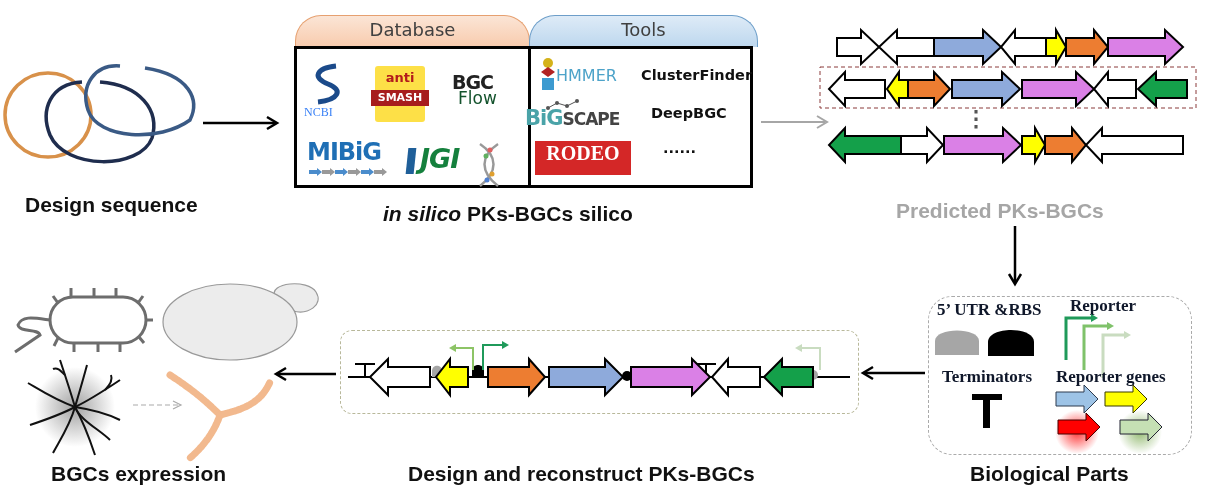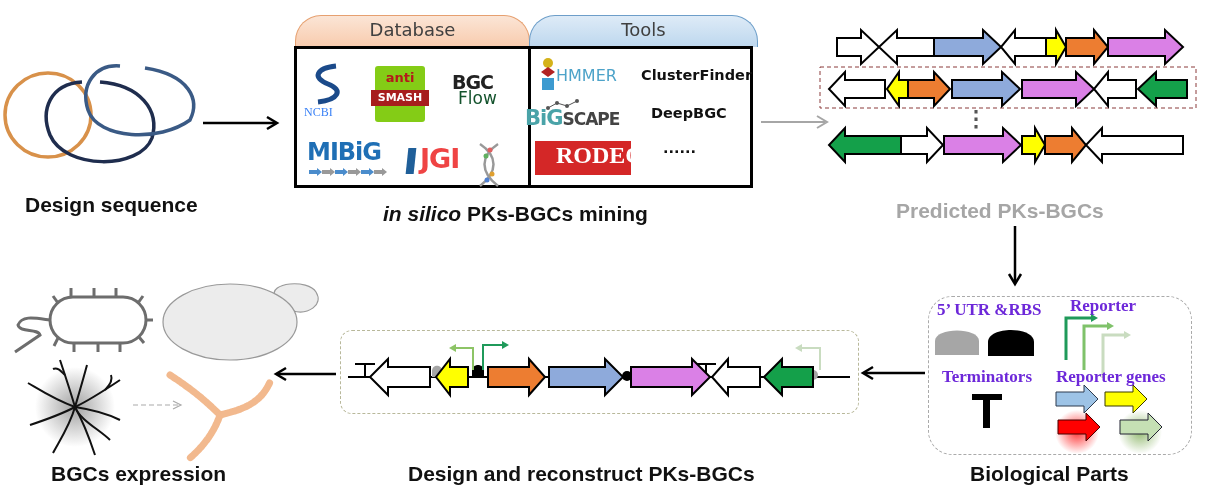--- a/index.html
+++ b/index.html
@@ -7,21 +7,21 @@
   .abs { position:absolute; }
   .caption { position:absolute; font-family:"Liberation Sans", sans-serif; font-weight:bold; font-size:21px; color:#111; white-space:nowrap; }
   .caption.grey { color:#a6a6a6; }
   .tabhdr { position:absolute; font-family:"DejaVu Sans", sans-serif; font-size:18px; color:#404040; text-align:center; line-height:28px; }
   .tab-db { left:295px; top:15px; width:233px; height:31px; background:linear-gradient(#fbe5d6,#f8cbad); border:1.5px solid #e6a070; border-bottom:none; border-radius:26px 26px 0 0; }
   .tab-tools { left:529px; top:15px; width:227px; height:31px; background:linear-gradient(#deebf7,#bdd7ee); border:1.5px solid #6d9ec9; border-bottom:none; border-radius:26px 26px 0 0; }
   .panel { position:absolute; left:294px; top:46px; width:459px; height:142px; border:3px solid #000; box-sizing:border-box; }
   .panel-div { position:absolute; left:528px; top:46px; width:3px; height:142px; background:#000; }
   .logo { position:absolute; font-weight:bold; white-space:nowrap; }
   .tool-text { position:absolute; font-family:"DejaVu Sans", sans-serif; font-weight:bold; font-size:14.5px; color:#111; white-space:nowrap; }
-  .label-serif { position:absolute; font-family:"Liberation Serif", serif; font-weight:bold; font-size:17px; color:#6d28d9; white-space:nowrap; }
+  .label-serif { position:absolute; font-family:"Liberation Serif", serif; font-weight:bold; font-size:17px; color:#0f172a; white-space:nowrap; }
   svg { position:absolute; overflow:visible; }
 </style>
 </head>
 <body>
 
 <svg style="left:0;top:60px" width="200" height="120">
   <ellipse cx="48" cy="55" rx="43" ry="42" fill="none" stroke="#d8914a" stroke-width="3.5"></ellipse>
   <path d="M82,22 C50,24 40,50 50,75 C65,110 140,110 152,78 C160,50 140,25 100,22" fill="none" stroke="#1f2d4e" stroke-width="3.5"></path>
   <path d="M120,6 C95,4 80,25 88,50 C98,80 160,82 190,60 C200,40 190,15 145,8" fill="none" stroke="#3a5a85" stroke-width="3.5"></path>
 </svg>
@@ -35,21 +35,21 @@
 <div class="tabhdr tab-db">Database</div>
 <div class="tabhdr tab-tools">Tools</div>
 <div class="panel"></div>
 <div class="panel-div"></div>
 
 <svg style="left:308px;top:64px" width="40" height="40">
   <path d="M28,2 C8,4 4,14 20,20 C36,26 30,36 10,38" fill="none" stroke="#1b4a8a" stroke-width="5"></path>
 </svg>
 <div class="logo" style="left:304px;top:105px;font-family:'Liberation Serif',serif;font-weight:normal;font-size:12px;color:#3b82f6">NCBI</div>
 
-<div class="abs" style="left:375px;top:66px;width:50px;height:56px;background:#84cc16;border-radius:3px">
+<div class="abs" style="left:375px;top:66px;width:50px;height:56px;background:#fde047;border-radius:3px">
   <div class="logo" style="left:0;width:50px;top:4px;text-align:center;font-family:'DejaVu Sans',sans-serif;font-size:13px;color:#b31b1b">anti</div>
   <div class="logo" style="left:-4px;width:58px;top:24px;text-align:center;background:#a71d1d;color:#fff;font-family:'DejaVu Sans',sans-serif;font-size:11px;line-height:16px">SMASH</div>
 </div>
 
 <div class="logo" style="left:452px;top:71px;font-family:'DejaVu Sans',sans-serif;font-size:19px;color:#222;letter-spacing:-1px">BGC</div>
 <div class="logo" style="left:458px;top:88px;font-family:'DejaVu Sans',sans-serif;font-weight:normal;font-size:17px;color:#14532d">Flow</div>
 
 <div class="logo" style="left:307px;top:138px;font-family:'DejaVu Sans',sans-serif;font-size:24px;color:#1f6fb5;letter-spacing:-1px">MIBiG</div>
 <svg style="left:309px;top:168px" width="80" height="8">
   <g fill="#4a8ccc">
@@ -58,21 +58,21 @@
       <path d="M52,2 h8 v-2 l5,4 l-5,4 v-2 h-8z"></path>
     </g>
   <g fill="#999">
       <path d="M13,2 h8 v-2 l5,4 l-5,4 v-2 h-8z"></path>
       <path d="M39,2 h8 v-2 l5,4 l-5,4 v-2 h-8z"></path>
       <path d="M65,2 h8 v-2 l5,4 l-5,4 v-2 h-8z"></path>
     </g>
 </svg>
 
 <div class="abs" style="left:407px;top:148px;width:8px;height:26px;background:#1f5f99;transform:skewX(-6deg)"></div>
-<div class="logo" style="left:420px;top:143px;font-family:'DejaVu Sans',sans-serif;font-size:27px;color:#ef4444;letter-spacing:-1px">JGI</div>
+<div class="logo" style="left:420px;top:143px;font-family:'DejaVu Sans',sans-serif;font-style:italic;font-size:27px;color:#15803d;letter-spacing:-1px">JGI</div>
 <svg style="left:476px;top:142px" width="26" height="46">
   <path d="M4,2 C22,14 22,30 4,44 M22,2 C4,14 4,30 22,44" fill="none" stroke="#999" stroke-width="2.5"></path>
   <circle cx="14" cy="8" r="2.5" fill="#e06060"></circle>
     <circle cx="10" cy="14" r="2.5" fill="#60b060"></circle>
     <circle cx="16" cy="32" r="2.5" fill="#e0a030"></circle>
     <circle cx="11" cy="38" r="2.5" fill="#5080d0"></circle>
 </svg>
 
 <svg style="left:540px;top:58px" width="16" height="36">
   <circle cx="8" cy="5" r="5" fill="#d4b21a"></circle>
@@ -94,25 +94,25 @@
       <circle cx="22" cy="7" r="2"></circle>
       <circle cx="32" cy="2" r="2"></circle>
     </g>
 </svg>
 <div class="abs" style="left:525px;top:106px;white-space:nowrap;font-family:'DejaVu Sans',sans-serif;font-weight:bold;letter-spacing:-1px">
   <span style="font-size:21px;color:#4aa3a8">BiG</span><span style="font-size:17px;color:#444">SCAPE</span>
 </div>
 <div class="tool-text" style="left:651px;top:105px">DeepBGC</div>
 
 <div class="abs" style="left:535px;top:141px;width:96px;height:34px;background:#d42727"></div>
-<div class="logo" style="left:552px;top:142px;width:96px;text-align:center;font-family:'Liberation Serif',serif;font-size:24px;color:#fff">RODEO</div>
+<div class="logo" style="left:535px;top:142px;width:96px;text-align:center;font-family:'Liberation Serif',serif;font-size:20px;color:#fff">RODEO</div>
 <div class="tool-text" style="left:663px;top:140px">......</div>
 
 <div class="caption" style="left:383px;top:202px">
-  <i>in silico</i><span> PKs-BGCs mining</span>
+  <i>in silico</i><span> PKs-BGCs silico</span>
 </div>
 
 <svg style="left:761px;top:115px" width="70" height="14">
   <line x1="0" y1="7" x2="64" y2="7" stroke="#a6a6a6" stroke-width="2"></line>
   <path d="M56,1 L66,7 L56,13" fill="none" stroke="#a6a6a6" stroke-width="2"></path>
 </svg>
 
 <svg id="predicted-svg" style="left:0;top:0" width="1218" height="501">
     <path d="M837,38 L861,38 L861,30 L879,47 L861,64 L861,56 L837,56Z" fill="#ffffff" stroke="#000" stroke-width="2"></path>
     <path d="M934,38 L897,38 L897,30 L879,47 L897,64 L897,56 L934,56Z" fill="#ffffff" stroke="#000" stroke-width="2"></path>

